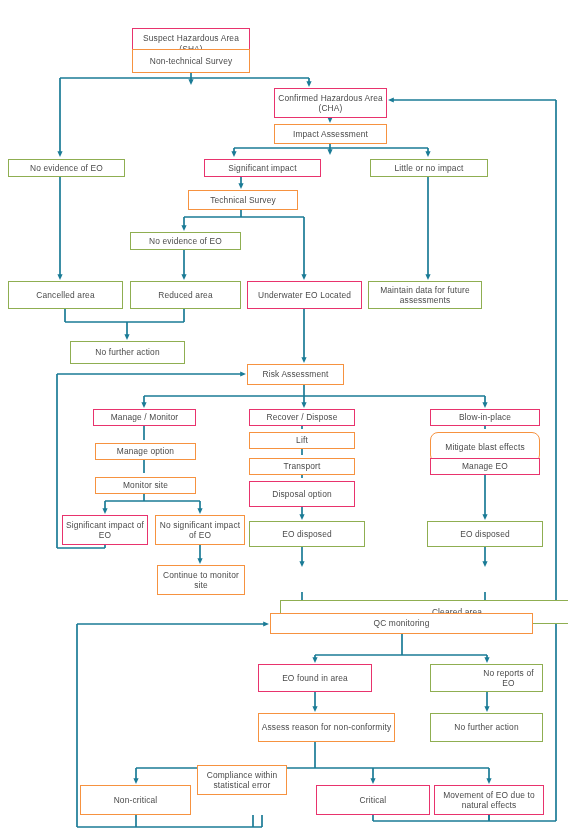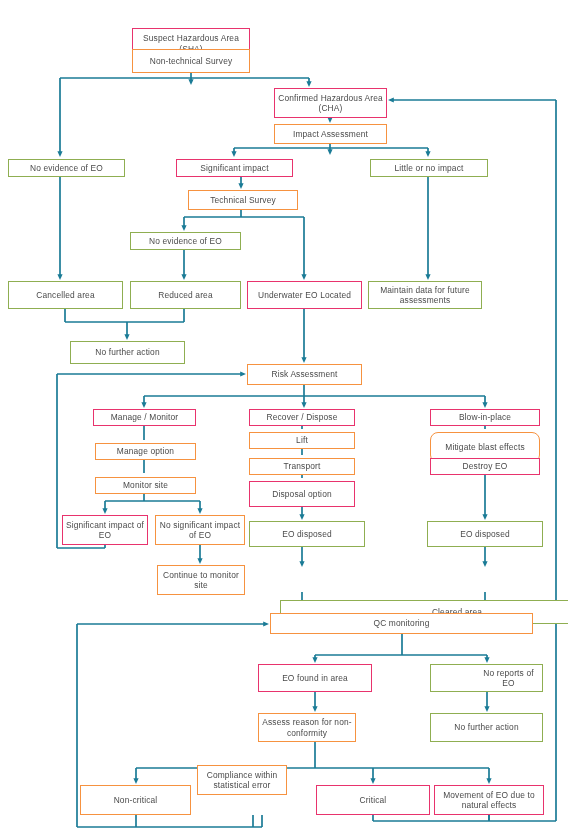--- a/index.html
+++ b/index.html
@@ -137,21 +137,21 @@
       </div>
       <div class="node pink" style="left: 274px; top: 88px; width: 113px; height: 30px;">
         <span>Confirmed Hazardous Area (CHA)</span>
       </div>
       <div class="node orange" style="left: 274px; top: 124px; width: 113px; height: 20px;">
         <span>Impact Assessment</span>
       </div>
       <div class="node green" style="left: 8px; top: 159px; width: 117px; height: 18px;">
         <span>No evidence of EO</span>
       </div>
-      <div class="node pink" style="left: 176px; top: 159px; width: 117px; height: 18px;">
+      <div class="node pink" style="left: 204px; top: 159px; width: 117px; height: 18px;">
         <span>Significant impact</span>
       </div>
       <div class="node green" style="left: 370px; top: 159px; width: 118px; height: 18px;">
         <span>Little or no impact</span>
       </div>
       <div class="node orange" style="left: 188px; top: 190px; width: 110px; height: 20px;">
         <span>Technical Survey</span>
       </div>
       <div class="node green" style="left: 130px; top: 232px; width: 111px; height: 18px;">
         <span>No evidence of EO</span>
@@ -164,21 +164,21 @@
       </div>
       <div class="node pink" style="left: 247px; top: 281px; width: 115px; height: 28px;">
         <span>Underwater EO Located</span>
       </div>
       <div class="node green" style="left: 368px; top: 281px; width: 114px; height: 28px;">
         <span>Maintain data for future assessments</span>
       </div>
       <div class="node green" style="left: 70px; top: 341px; width: 115px; height: 23px;">
         <span>No further action</span>
       </div>
-      <div class="node orange" style="left: 247px; top: 364px; width: 115px; height: 21px;">
+      <div class="node orange" style="left: 247px; top: 364px; width: 97px; height: 21px;">
         <span>Risk Assessment</span>
       </div>
       <div class="node pink" style="left: 93px; top: 409px; width: 103px; height: 17px;">
         <span>Manage / Monitor</span>
       </div>
       <div class="node pink" style="left: 249px; top: 409px; width: 106px; height: 17px;">
         <span>Recover / Dispose</span>
       </div>
       <div class="node pink" style="left: 430px; top: 409px; width: 110px; height: 17px;">
         <span>Blow-in-place</span>
@@ -192,21 +192,21 @@
       <div class="node orange" style="left: 430px; top: 432px; width: 110px; height: 31px; border-radius: 8px;">
         <span>Mitigate blast effects</span>
       </div>
       <div class="node orange" style="left: 95px; top: 477px; width: 101px; height: 17px;">
         <span>Monitor site</span>
       </div>
       <div class="node orange" style="left: 249px; top: 458px; width: 106px; height: 17px;">
         <span>Transport</span>
       </div>
       <div class="node pink" style="left: 430px; top: 458px; width: 110px; height: 17px;">
-        <span>Destroy EO</span>
+        <span>Manage EO</span>
       </div>
       <div class="node pink" style="left: 249px; top: 481px; width: 106px; height: 26px;">
         <span>Disposal option</span>
       </div>
       <div class="node pink" style="left: 62px; top: 515px; width: 86px; height: 30px;">
         <span>Significant impact of EO</span>
       </div>
       <div class="node orange" style="left: 155px; top: 515px; width: 90px; height: 30px;">
         <span>No significant impact of EO</span>
       </div>
@@ -224,21 +224,21 @@
       </div>
       <div class="node orange" style="left: 270px; top: 613px; width: 263px; height: 21px;">
         <span>QC monitoring</span>
       </div>
       <div class="node pink" style="left: 258px; top: 664px; width: 114px; height: 28px;">
         <span>EO found in area</span>
       </div>
       <div class="node green" style="left: 430px; top: 664px; width: 113px; height: 28px; padding-left: 46px;">
         <span>No reports of EO</span>
       </div>
-      <div class="node orange" style="left: 258px; top: 713px; width: 98px; height: 29px;">
+      <div class="node orange" style="left: 258px; top: 713px; width: 137px; height: 29px;">
         <span>Assess reason for non-conformity</span>
       </div>
       <div class="node green" style="left: 430px; top: 713px; width: 113px; height: 29px;">
         <span>No further action</span>
       </div>
       <div class="node orange" style="left: 80px; top: 785px; width: 111px; height: 30px;">
         <span>Non-critical</span>
       </div>
       <div class="node orange" style="left: 197px; top: 765px; width: 90px; height: 30px;">
         <span>Compliance within statistical error</span>

